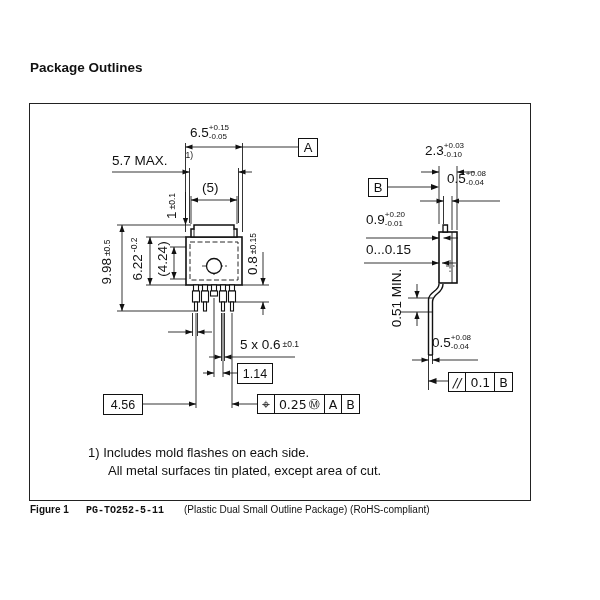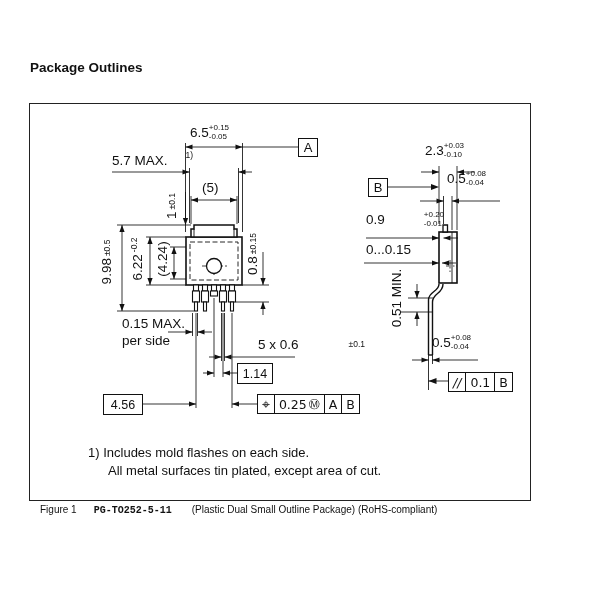--- a/index.html
+++ b/index.html
@@ -22,21 +22,21 @@
   .fcf{position:absolute;display:inline-flex;border:1.3px solid #111;background:#fff;align-items:stretch;
        font-size:12.5px;font-family:"DejaVu Sans",sans-serif;}
   .fcf .cell{display:flex;align-items:center;justify-content:center;padding:0 4px;border-left:1.3px solid #111;height:18px;}
   .fcf .cell:first-child{border-left:none;}
   .fcf .mod{font-size:11px;margin-left:2px;}
   .fcf .sym{font-size:14px;}
   .fcf .par{font-style:italic;letter-spacing:0px;}
   #footnote{position:absolute;left:88px;top:444px;font-size:13px;line-height:18px;}
   #footnote .l2{margin-left:20px;}
   #caption{position:absolute;left:30px;top:504px;font-size:10px;display:flex;align-items:baseline;}
-  #caption .figlabel{font-weight:normal;margin-left:10px;}
+  #caption .figlabel{font-weight:bold;}
   #caption .figname{font-weight:bold;margin-left:17px;font-family:Liberation Mono, monospace;}
   #caption .figdesc{font-weight:normal;margin-left:20px;}
   .two-line{position:absolute;font-size:13.5px;line-height:17px;}
 </style>
 </head>
 <body>
 
 <div id="page">
 
   <div id="page-title">Package Outlines</div>
@@ -207,26 +207,22 @@
 
   <div class="rot" style="left:162px;top:259px;">
     <span>(4.24)</span>
   </div>
 
   <div class="rot" style="left:252px;top:254px;">
     <span>0.8</span>
     <span class="tol">±0.15</span>
   </div>
 
-  <div class="two-line" style="left:122px;top:315px;">
-    <div>0.15 MAX.</div>
-    <div>per side</div>
-  </div>
-
-  <div class="lbl" style="left:258px;top:337px;gap:48px;">
+
+  <div class="lbl" style="left:240px;top:337px;">
     <span>5 x 0.6</span>
     <span class="tol">±0.1</span>
   </div>
 
   <div class="dimbox" style="left:237px;top:363px;width:34px;height:19px;">
     <span>1.14</span>
   </div>
 
   <div class="dimbox" style="left:103px;top:394px;width:38px;height:19px;">
     <span>4.56</span>
@@ -259,21 +255,21 @@
   </div>
 
   <div class="lbl" style="left:447px;top:170px;">
     <span>0.5</span>
     <span class="tolstack">
       <span>+0.08</span>
       <span>-0.04</span>
     </span>
   </div>
 
-  <div class="lbl" style="left:366px;top:211px;gap:39px;">
+  <div class="lbl" style="left:366px;top:211px;">
     <span>0.9</span>
     <span class="tolstack">
       <span>+0.20</span>
       <span>-0.01</span>
     </span>
   </div>
 
   <div class="lbl" style="left:366px;top:242px;">
     <span>0...0.15</span>
   </div>

